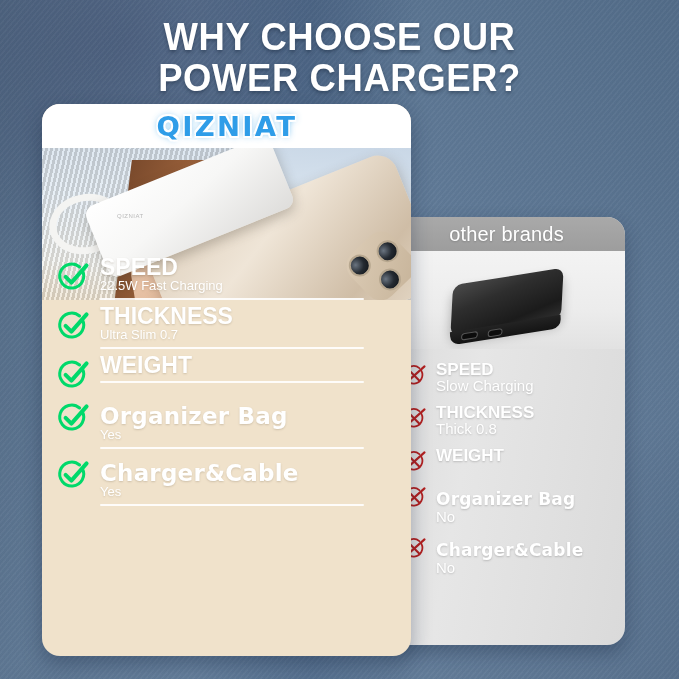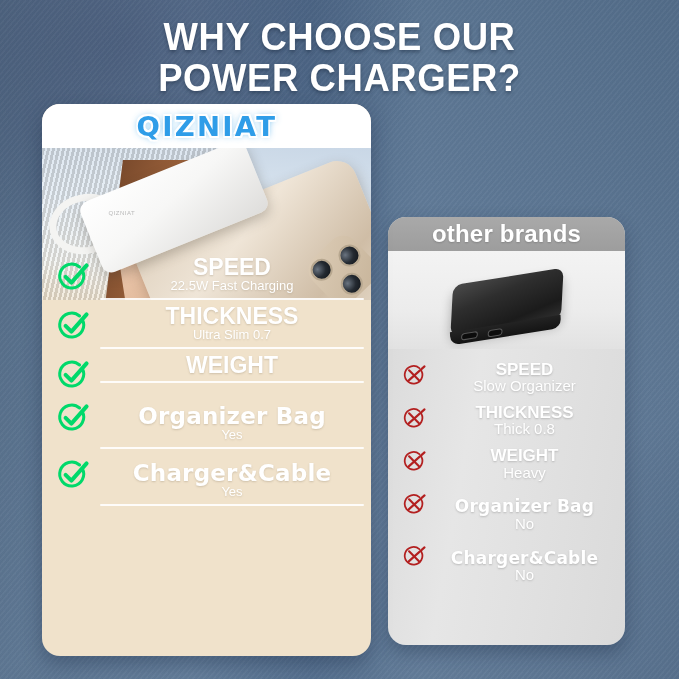--- a/index.html
+++ b/index.html
@@ -71,21 +71,21 @@
   .card {
     position: absolute;
     border-radius: 18px;
     overflow: hidden;
   }
 
   
   #card-ours {
     left: 42px;
     top: 104px;
-    width: 329px;
+    width: 369px;
     height: 552px;
     background: #f0e2cb;
     box-shadow: 0 8px 20px rgba(20,35,60,0.35);
     z-index: 4;
   }
   .ours-header {
     position: relative;
     height: 44px;
     background: #ffffff;
     display: flex;
@@ -207,22 +207,22 @@
   }
   .others-header {
     height: 34px;
     background: linear-gradient(180deg, #a9a9a9 0%, #9d9d9d 100%);
     display: flex;
     align-items: center;
     justify-content: center;
   }
   .others-header .txt {
     color: #ffffff;
-    font-size: 24px;
-    font-weight: 700;
+    font-size: 20px;
+    font-weight: 400;
     letter-spacing: 0.2px;
     text-shadow: 0 1px 2px rgba(0,0,0,0.18);
   }
   .photo-others {
     position: relative;
     height: 98px;
     background: linear-gradient(180deg, #f3f3f3 0%, #ececec 60%, #e2e2e2 100%);
     overflow: hidden;
   }
   .blackbank {
@@ -253,21 +253,20 @@
   .port.p1 { width: 17px; height: 7px; left: 11px;  bottom: -6px; }
   .port.p2 { width: 15px; height: 7px; left: 38px;  bottom: -7px; }
 
   
   .features { position: relative; }
 
   .feat {
     position: relative;
     display: flex;
     align-items: flex-start;
-    text-align: center;
   }
   .feat .icon {
     flex: 0 0 auto;
     display: block;
   }
   .feat .txtwrap {
     flex: 1 1 auto;
     min-width: 0;
   }
   .feat .title {
@@ -417,21 +416,21 @@
 
     <div class="features" id="others-features">
         <div class="feat">
           <span class="icon"><svg viewBox="0 0 34 34" width="100%" height="100%">
               <path d="M26.3 10.4 A12 12 0 1 1 23.6 7.0" fill="none" stroke="#b32020" stroke-width="2.4" stroke-linecap="round"></path>
               <path d="M9.6 10.0 L23.4 23.8" fill="none" stroke="#b32020" stroke-width="2.9" stroke-linecap="round"></path>
               <path d="M9.2 23.6 L30.6 4.6" fill="none" stroke="#b32020" stroke-width="2.9" stroke-linecap="round"></path>
             </svg></span>
           <div class="txtwrap">
             <div class="title">SPEED</div>
-            <div class="sub">Slow Organizer</div>
+            <div class="sub">Slow Charging</div>
           </div>
         </div>
         <div class="feat">
           <span class="icon"><svg viewBox="0 0 34 34" width="100%" height="100%">
               <path d="M26.3 10.4 A12 12 0 1 1 23.6 7.0" fill="none" stroke="#b32020" stroke-width="2.4" stroke-linecap="round"></path>
               <path d="M9.6 10.0 L23.4 23.8" fill="none" stroke="#b32020" stroke-width="2.9" stroke-linecap="round"></path>
               <path d="M9.2 23.6 L30.6 4.6" fill="none" stroke="#b32020" stroke-width="2.9" stroke-linecap="round"></path>
             </svg></span>
           <div class="txtwrap">
             <div class="title">THICKNESS</div>
@@ -439,21 +438,20 @@
           </div>
         </div>
         <div class="feat">
           <span class="icon"><svg viewBox="0 0 34 34" width="100%" height="100%">
               <path d="M26.3 10.4 A12 12 0 1 1 23.6 7.0" fill="none" stroke="#b32020" stroke-width="2.4" stroke-linecap="round"></path>
               <path d="M9.6 10.0 L23.4 23.8" fill="none" stroke="#b32020" stroke-width="2.9" stroke-linecap="round"></path>
               <path d="M9.2 23.6 L30.6 4.6" fill="none" stroke="#b32020" stroke-width="2.9" stroke-linecap="round"></path>
             </svg></span>
           <div class="txtwrap">
             <div class="title">WEIGHT</div>
-            <div class="sub">Heavy</div>
           </div>
         </div>
         <div class="feat geo">
           <span class="icon"><svg viewBox="0 0 34 34" width="100%" height="100%">
               <path d="M26.3 10.4 A12 12 0 1 1 23.6 7.0" fill="none" stroke="#b32020" stroke-width="2.4" stroke-linecap="round"></path>
               <path d="M9.6 10.0 L23.4 23.8" fill="none" stroke="#b32020" stroke-width="2.9" stroke-linecap="round"></path>
               <path d="M9.2 23.6 L30.6 4.6" fill="none" stroke="#b32020" stroke-width="2.9" stroke-linecap="round"></path>
             </svg></span>
           <div class="txtwrap">
             <div class="title">Organizer Bag</div>

